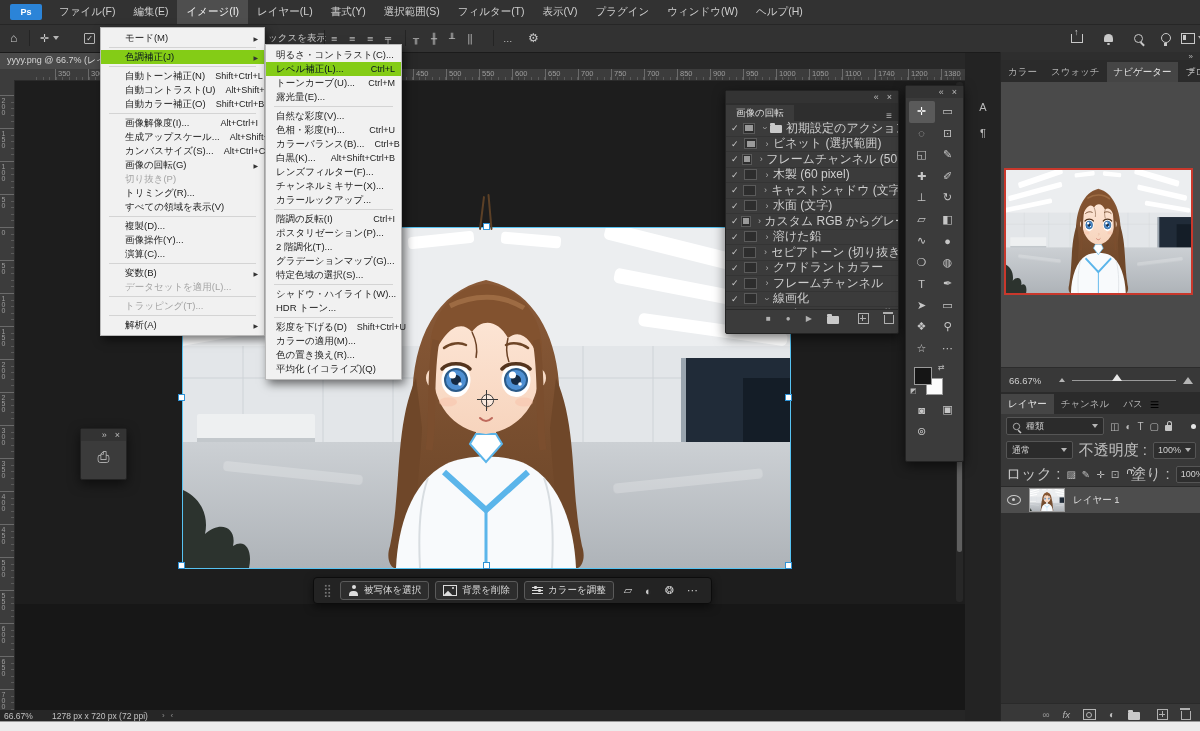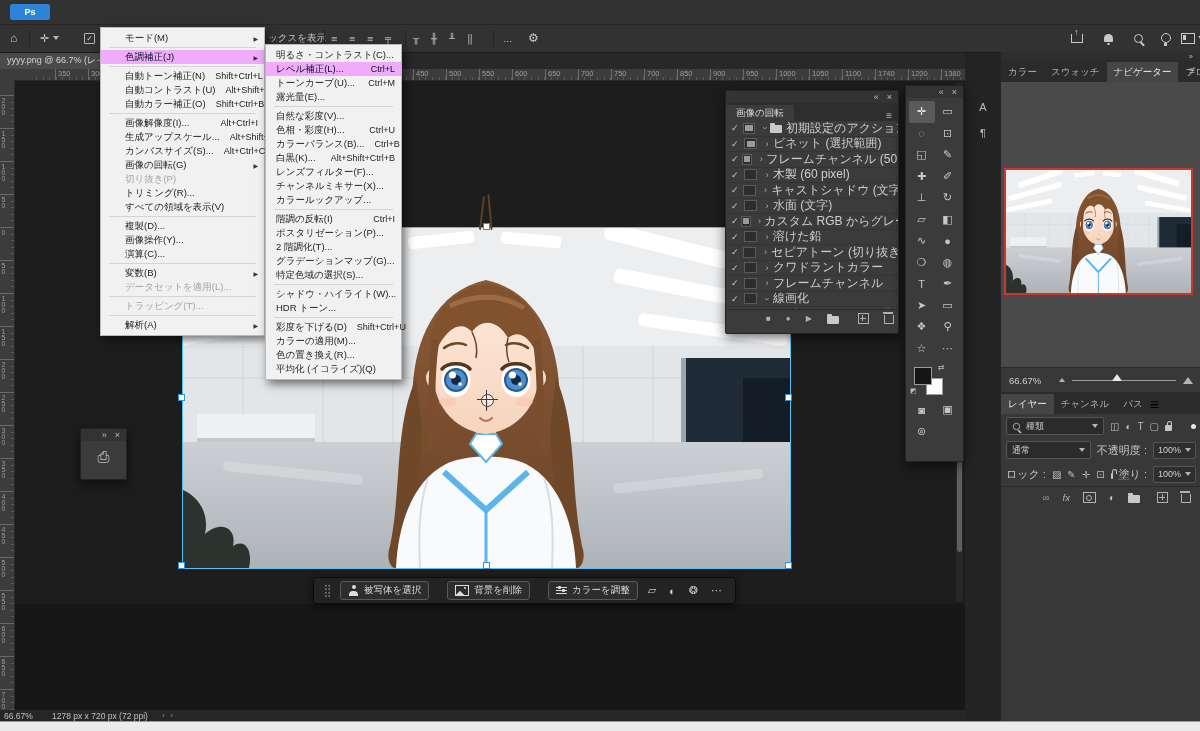--- a/index.html
+++ b/index.html
@@ -5,21 +5,21 @@
   html,body{margin:0;padding:0}
   body{
     position:relative;width:1200px;height:731px;overflow:hidden;
     background:#1e1e1e;
     font-family:"Liberation Sans","DejaVu Sans",sans-serif;
     -webkit-font-smoothing:antialiased;
     user-select:none;
   }
   
   .menubar{position:absolute;left:0;top:0;width:1200px;height:24px;background:#323232;border-bottom:1px solid #262626;display:flex;align-items:center;z-index:90}
-  .ps-logo{width:40px;height:16px;margin:0 8px 0 10px;background:#2b84d8;color:#fff;border-radius:2px;font-size:9px;font-weight:bold;display:flex;align-items:center;justify-content:center}
+  .ps-logo{width:32px;height:16px;margin:0 8px 0 10px;background:#2b84d8;color:#fff;border-radius:2px;font-size:9px;font-weight:bold;display:flex;align-items:center;justify-content:center}
   .mb-items{display:flex;height:100%}
   .mb-item{padding:0 9px;font-size:10.5px;color:#cfcfcf;display:flex;align-items:center;white-space:nowrap}
   .mb-item.active{background:#4e4e4e;color:#f0f0f0}
   
   .optionsbar{position:absolute;left:0;top:24px;width:1200px;height:28px;background:#323232;border-bottom:1px solid #1b1b1b;z-index:30}
   .ob{position:absolute;top:0;height:28px;display:flex;align-items:center;color:#c8c8c8}
   .ob-sep{position:absolute;top:6px;width:1px;height:16px;background:#242424}
   .ob-glyph{font-size:12px;color:#c8c8c8}
   .ob-text{font-size:9.5px;color:#c8c8c8;white-space:nowrap}
   .checkbox{width:9px;height:9px;border:1px solid #b5b5b5;border-radius:1px;font-size:8px;line-height:9px;color:#ddd;text-align:center}
@@ -83,21 +83,21 @@
   .ic-sliders::after{content:"";position:absolute;right:2px;top:3px;width:3px;height:3px;background:#ddd;border-radius:1px}
   
   .menu{position:absolute;background:#f1f1f1;border:1px solid #b9b9b9;box-shadow:3px 4px 9px rgba(0,0,0,.55);z-index:100;padding:3px 0;box-sizing:border-box}
   .image-menu{left:100px;top:27px;width:165px}
   .adjust-menu{left:265px;top:44px;width:137px}
   .menu-item{height:14px;display:flex;align-items:center;padding:0 6px 0 24px;font-size:9.5px;color:#1c1c1c;white-space:nowrap}
   .adjust-menu .menu-item{padding-left:10px}
   .menu-item .mi-label{flex:0 0 auto}
   .menu-item .mi-short{margin-left:auto;padding-left:10px;font-size:9px;color:#1c1c1c}
   .menu-item .mi-arrow{margin-left:auto;font-size:6px;color:#333;padding-left:8px}
-  .menu-item.hl{background:#f0abfc;color:#06131f}
+  .menu-item.hl{background:#84cc16;color:#06131f}
   .menu-item.hl .mi-short{color:#06131f}
   .menu-item.disabled{color:#a4a4a4}
   .menu-sep{height:1px;background:#d4d4d4;margin:2px 8px}
   
   .fpanel{position:absolute;background:#3b3b3b;border:1px solid #232323;border-radius:2px;box-shadow:0 4px 12px rgba(0,0,0,.55);z-index:60}
   .mini-hd{height:12px;display:flex;align-items:center;justify-content:flex-end;gap:8px;padding:0 6px;color:#bdbdbd;font-size:9px;background:#333}
   
   .actions-panel{left:725px;top:90px;width:172px;height:242px}
   .act-tabrow{height:18px;background:#2e2e2e;display:flex;align-items:flex-end}
   .act-tab{height:16px;background:#3b3b3b;color:#dcdcdc;font-size:9.5px;padding:0 10px;display:flex;align-items:center}
@@ -152,21 +152,21 @@
   .nav-zoom{font-size:9.5px;color:#cfcfcf;padding:0 8px;width:42px}
   .tri-up{width:0;height:0;border-left:4px solid transparent;border-right:4px solid transparent;border-bottom:5px solid #b5b5b5}
   .tri-up.small{border-left-width:3px;border-right-width:3px;border-bottom-width:4px}
   .tri-up.big{border-left-width:5px;border-right-width:5px;border-bottom-width:7px}
   .nav-track{flex:1;height:1px;background:#9a9a9a;margin:0 7px;position:relative}
   .nav-thumb{position:absolute;left:38%;top:-6px;width:0;height:0;border-left:5px solid transparent;border-right:5px solid transparent;border-bottom:7px solid #e8e8e8}
   .layer-tabs{height:22px;background:#2b2b2b;display:flex;align-items:flex-end;position:relative}
   .dock-row{height:24px;display:flex;align-items:center;padding:0 5px;gap:6px;background:#383838}
   .dk-select{height:16px;background:#2b2b2b;border:1px solid #555;border-radius:2px;display:flex;align-items:center;gap:5px;padding:0 5px;color:#d0d0d0;font-size:9px}
   .dk-select .caret{margin-left:auto}
-  .dk-label{font-size:11px;color:#c2c2c2;white-space:nowrap}
+  .dk-label{font-size:15px;color:#c2c2c2;white-space:nowrap}
   .dk-valbox{height:15px;border:1px solid #555;border-radius:2px;background:#2e2e2e;display:flex;align-items:center;gap:4px;padding:0 4px;color:#d0d0d0;font-size:9px}
   .dk-ic{font-size:10px;color:#bcbcbc}
   .ic-lock{width:7px;height:6px;background:#c4c4c4;border-radius:1px;position:relative;margin-top:3px}
   .ic-lock::before{content:"";position:absolute;top:-4px;left:1.5px;width:3px;height:4px;border:1px solid #c4c4c4;border-bottom:none;border-radius:3px 3px 0 0}
   .pin-dot{width:5px;height:5px;border-radius:50%;background:#e6e6e6;margin-left:auto}
   .layers-list{height:216px;background:#303030;border-top:1px solid #2a2a2a;position:relative}
   .layer-row{height:26px;display:flex;align-items:center;gap:8px;padding:0 6px}
   .layer-row.selected{background:#4d4d4d}
   .ic-eye{width:12px;height:8px;border:1px solid #cacaca;border-radius:50%;position:relative;flex:0 0 auto}
   .ic-eye::before{content:"";position:absolute;left:3.5px;top:1.5px;width:3px;height:3px;border-radius:50%;background:#cacaca}
@@ -284,20 +284,33 @@
         <path d="M-6,190 C-2,194 2,194 6,190" stroke="#bf6a5c" stroke-width="2" fill="none" stroke-linecap="round"></path>
         <ellipse cx="-38" cy="174" rx="9" ry="4.5" fill="#f7c3ab" opacity="0.55"></ellipse>
         <ellipse cx="38" cy="174" rx="9" ry="4.5" fill="#f7c3ab" opacity="0.55"></ellipse>
       </g>
     </symbol>
   </defs>
 </svg>
 
 <div class="menubar">
   <div class="ps-logo">Ps</div>
+  <div class="mb-items" id="mb-items">
+      <div class="mb-item">ファイル(F)</div>
+      <div class="mb-item">編集(E)</div>
+      <div class="mb-item active">イメージ(I)</div>
+      <div class="mb-item">レイヤー(L)</div>
+      <div class="mb-item">書式(Y)</div>
+      <div class="mb-item">選択範囲(S)</div>
+      <div class="mb-item">フィルター(T)</div>
+      <div class="mb-item">表示(V)</div>
+      <div class="mb-item">プラグイン</div>
+      <div class="mb-item">ウィンドウ(W)</div>
+      <div class="mb-item">ヘルプ(H)</div>
+    </div>
 </div>
 
 <div class="optionsbar">
   <div class="ob" style="left:10px">
       <span class="ob-glyph">⌂</span>
     </div>
   <div class="ob-sep" style="left:29px"></div>
   <div class="ob" style="left:40px;gap:4px">
       <span class="ob-glyph" style="font-size:11px">✛</span>
       <span class="caret"></span>
@@ -432,21 +445,21 @@
   <span class="refpoint"></span>
 </div>
 <div class="antenna" style="left:481px;top:196px;height:34px;transform:rotate(7deg)"></div>
 <div class="antenna" style="left:489px;top:194px;height:36px;transform:rotate(-5deg)"></div>
 <div class="vscroll">
     <div class="thumb"></div>
   </div>
 
 <div class="ctx-taskbar">
   <span class="ctx-handle"></span>
-  <span id="ctx-buttons" style="display:flex;gap:18px">
+  <span id="ctx-buttons" style="display:flex;gap:6px">
       <div class="ctx-btn">
         <span class="ic-person"></span>
         <span>被写体を選択</span>
       </div>
       <div class="ctx-btn">
         <span class="ic-image"></span>
         <span>背景を削除</span>
       </div>
       <div class="ctx-btn">
         <span class="ic-sliders"></span>
@@ -836,20 +849,31 @@
     <span class="dk-ic">✎</span>
     <span class="dk-ic">✛</span>
     <span class="dk-ic">⊡</span>
     <span class="ic-lock"></span>
     <span class="dk-label" style="margin-left:auto">塗り :</span>
     <span class="dk-valbox">
       <span>100%</span>
       <span class="caret"></span>
     </span>
   </div>
+  <div class="layers-list" id="layers-list">
+      <div class="layer-row selected">
+        <span class="ic-eye"></span>
+        <span class="layer-thumb">
+          <svg viewBox="0 0 607 340" preserveAspectRatio="xMidYMid slice">
+            <use href="#scene-art" xlink:href="#scene-art" width="607" height="340"></use>
+          </svg>
+        </span>
+        <span class="layer-name">レイヤー 1</span>
+      </div>
+    </div>
   <div class="dock-bottom">
     <span class="ic-linkg">∞</span>
     <span class="fx-txt">fx</span>
     <span class="ic-mask"></span>
     <span class="dk-ic">◐</span>
     <span class="ic-folder"></span>
     <span class="ic-newbox"></span>
     <span class="ic-trash"></span>
   </div>
 </div>

